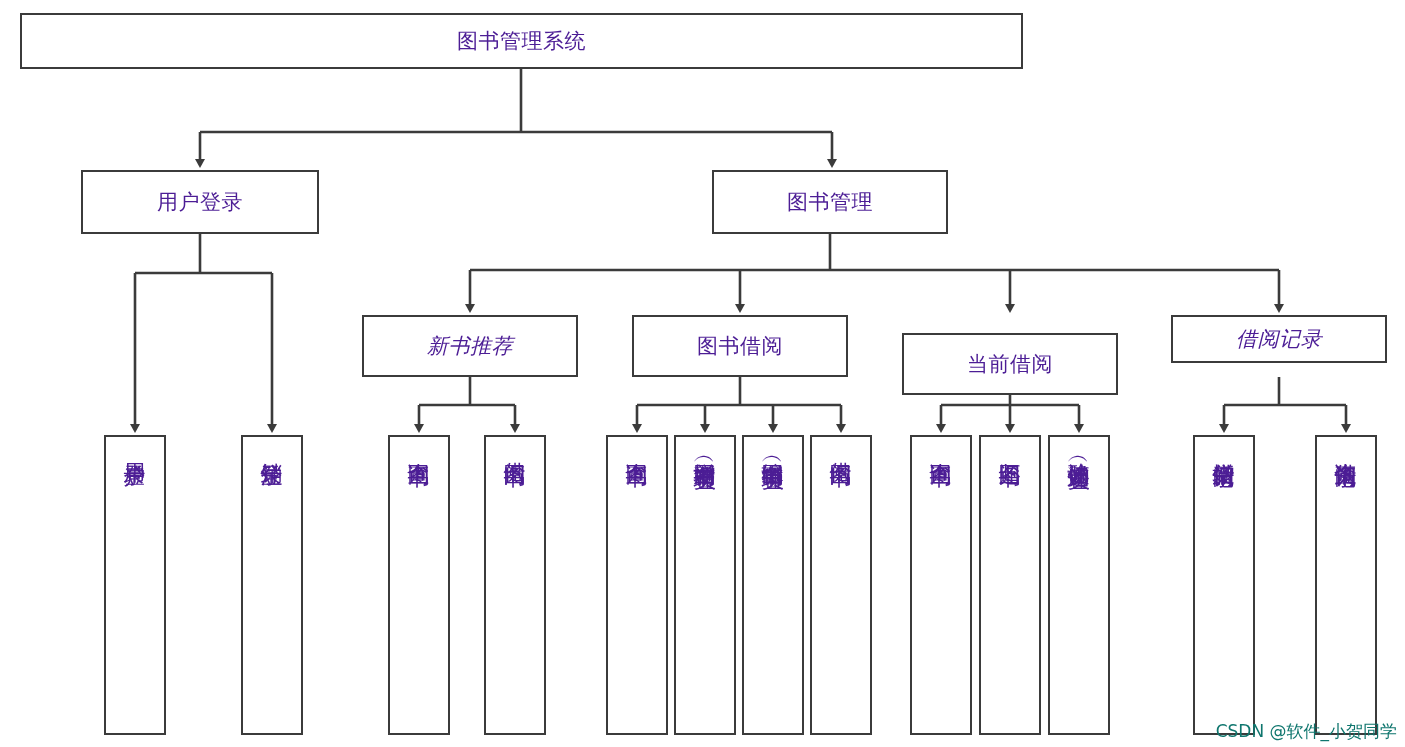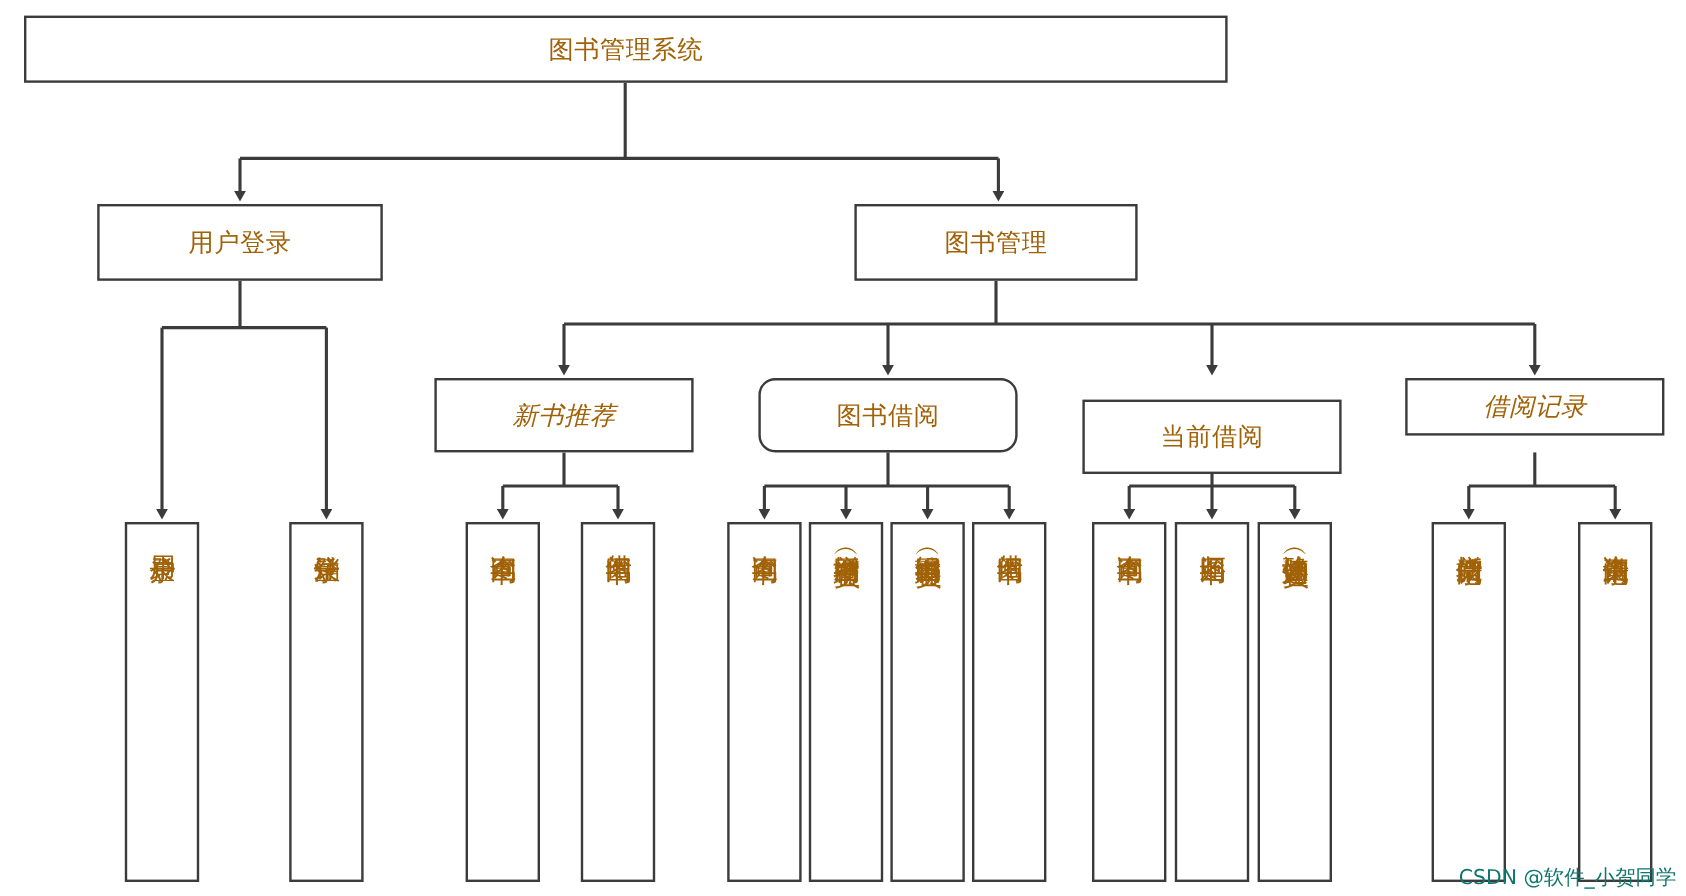--- a/index.html
+++ b/index.html
@@ -26,21 +26,21 @@
     height: 747px;
   }
   .node {
     position: absolute;
     box-sizing: border-box;
     border: 2px solid #3b3b3b;
     background: #ffffff;
     display: flex;
     align-items: center;
     justify-content: center;
-    color: #a16207;
+    color: #4c1d95;
     z-index: 2;
   }
   .node-label {
     display: block;
     text-align: center;
     line-height: 1.18;
     white-space: nowrap;
   }
   
   .node.horiz .node-label {
@@ -134,21 +134,21 @@
   <div class="node horiz" style="left:81px; top:170px; width:238px; height:64px;">
     <span class="node-label">用户登录</span>
   </div>
   <div class="node horiz" style="left:712px; top:170px; width:236px; height:64px;">
     <span class="node-label">图书管理</span>
   </div>
 
   <div class="node horiz" style="left:362px; top:315px; width:216px; height:62px;font-style:italic;">
     <span class="node-label">新书推荐</span>
   </div>
-  <div class="node horiz" style="left:632px; top:315px; width:216px; height:62px;border-radius:14px;">
+  <div class="node horiz" style="left:632px; top:315px; width:216px; height:62px;">
     <span class="node-label">图书借阅</span>
   </div>
   <div class="node horiz" style="left:902px; top:333px; width:216px; height:62px;">
     <span class="node-label">当前借阅</span>
   </div>
   <div class="node horiz" style="left:1171px; top:315px; width:216px; height:48px;font-style:italic;">
     <span class="node-label">借阅记录</span>
   </div>
 
   <div class="node vert" style="left:104px; top:435px; width:62px; height:300px;">

